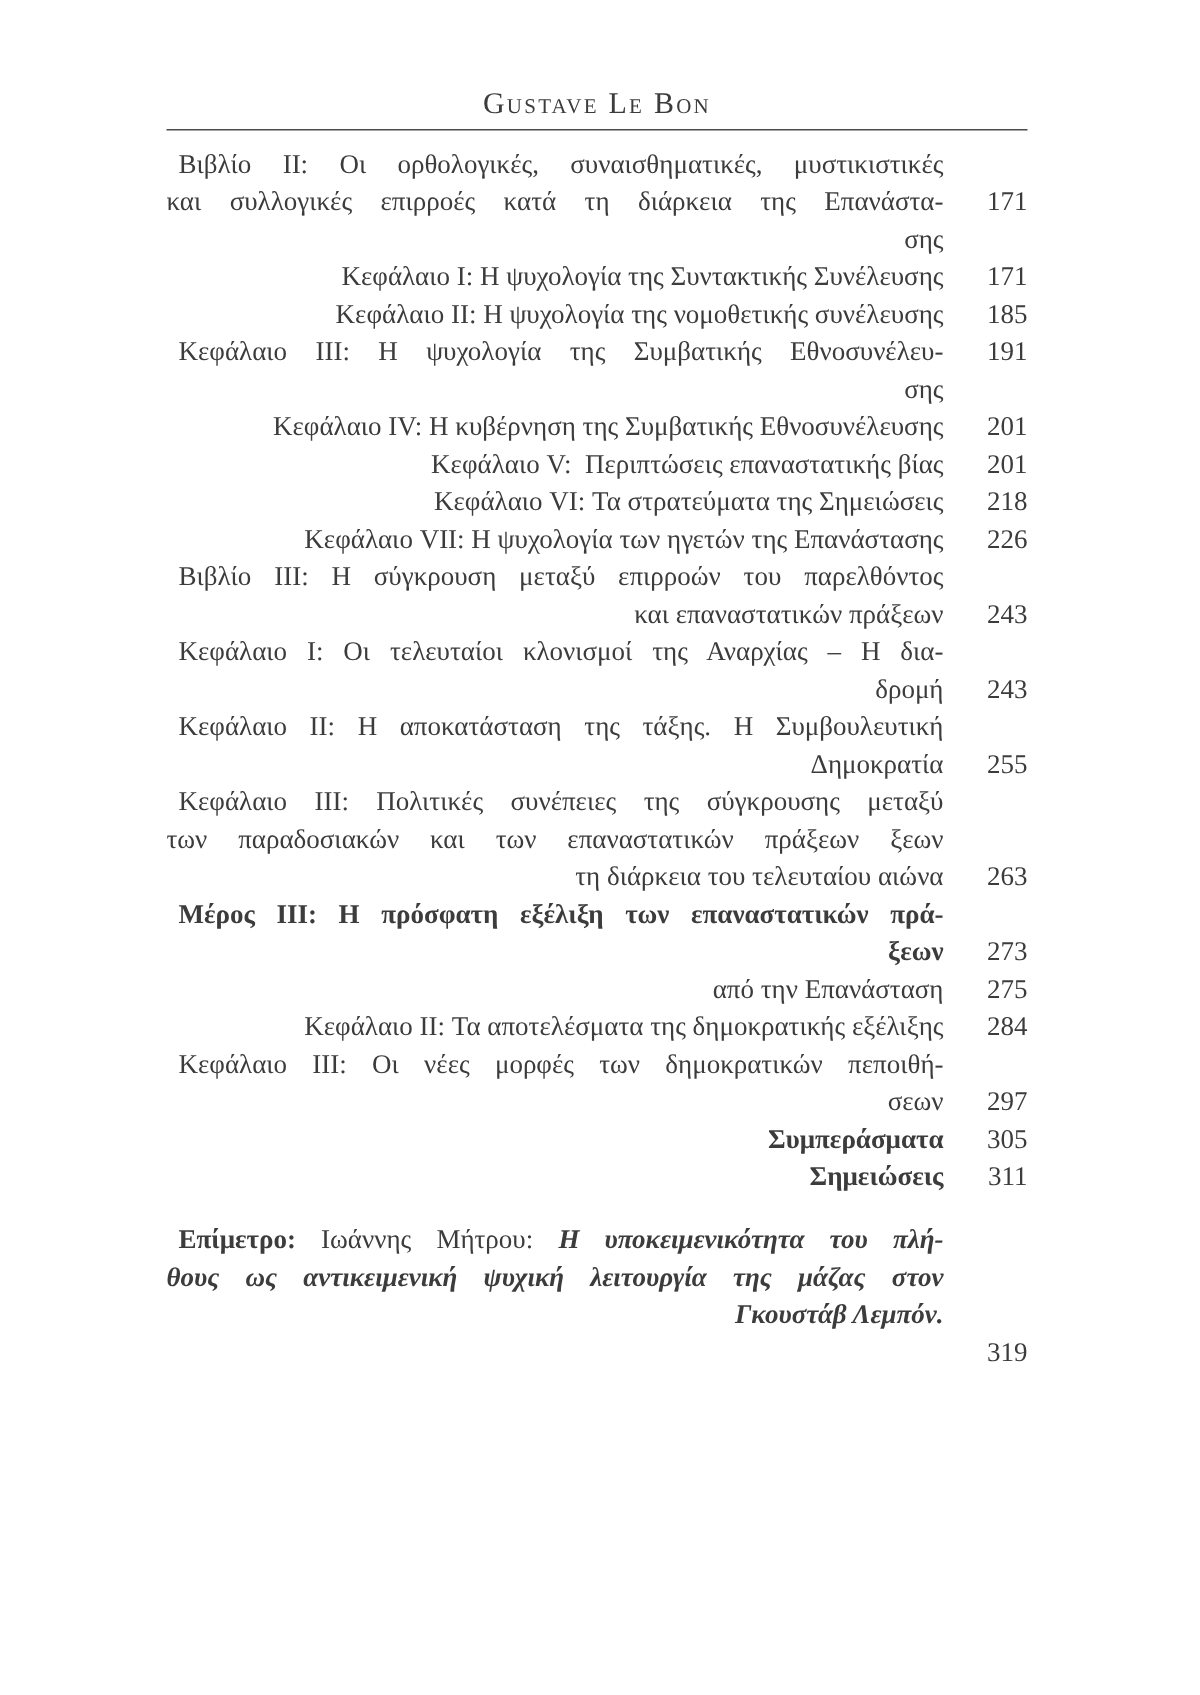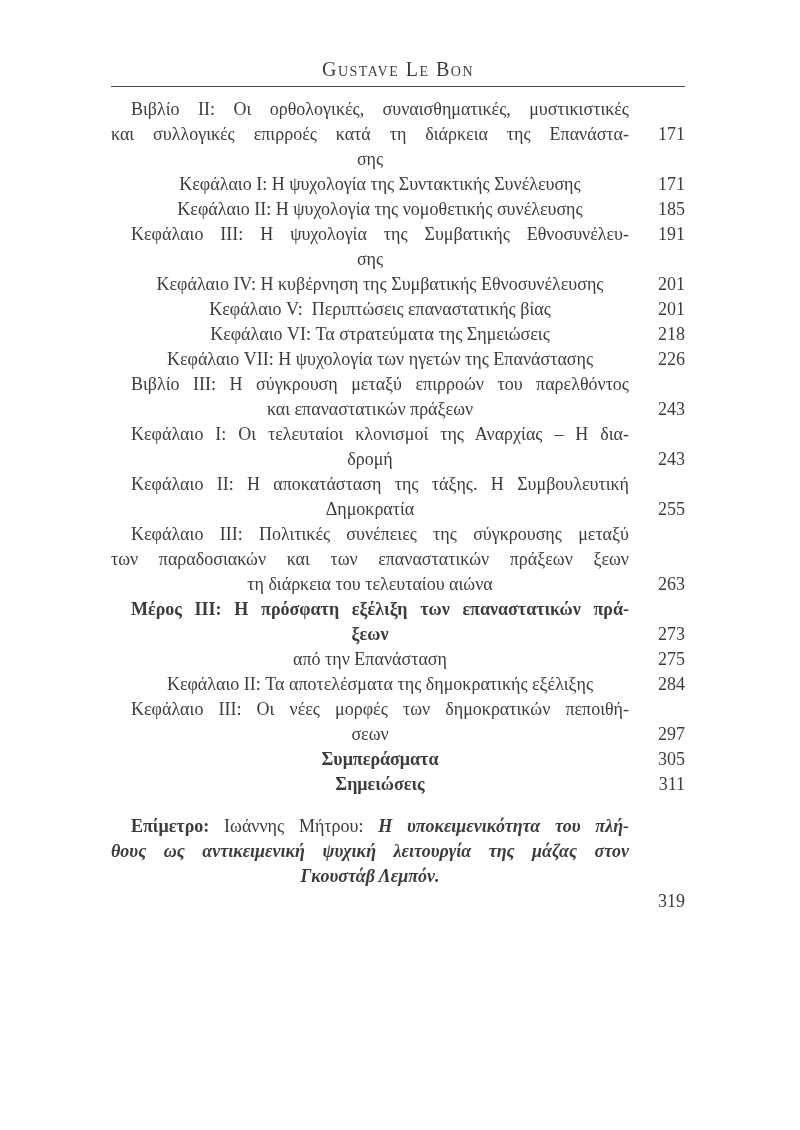--- a/index.html
+++ b/index.html
@@ -36,23 +36,23 @@
     text-align: right;
     font-size: 18px;
     line-height: 25px;
   }
   .pa-top    { align-self: flex-start; }
   .pa-center { align-self: center; }
   .pa-bottom { align-self: flex-end; }
   .line {
     font-size: 18px;
     line-height: 25px;
-    text-align: center;
+    text-align: right;
   }
-  .line.first { padding-left: 8px; margin-left: 12px; }
+  .line.first { padding-left: 8px; }
   .line.j { text-align: justify; text-align-last: justify; }
   .seg-regular { font-weight: normal; font-style: normal; }
   .seg-bold { font-weight: 700; }
   .seg-bold-italic { font-weight: 700; font-style: italic; }
 </style>
 </head>
 <body>
 
 <div class="page">
   <div class="content">

